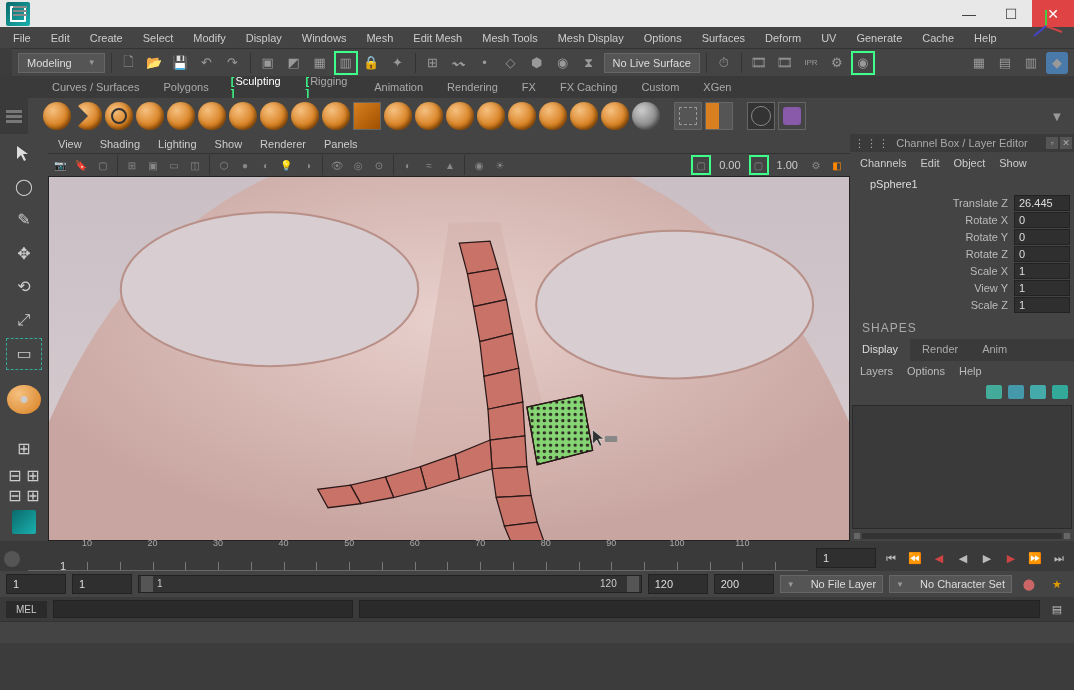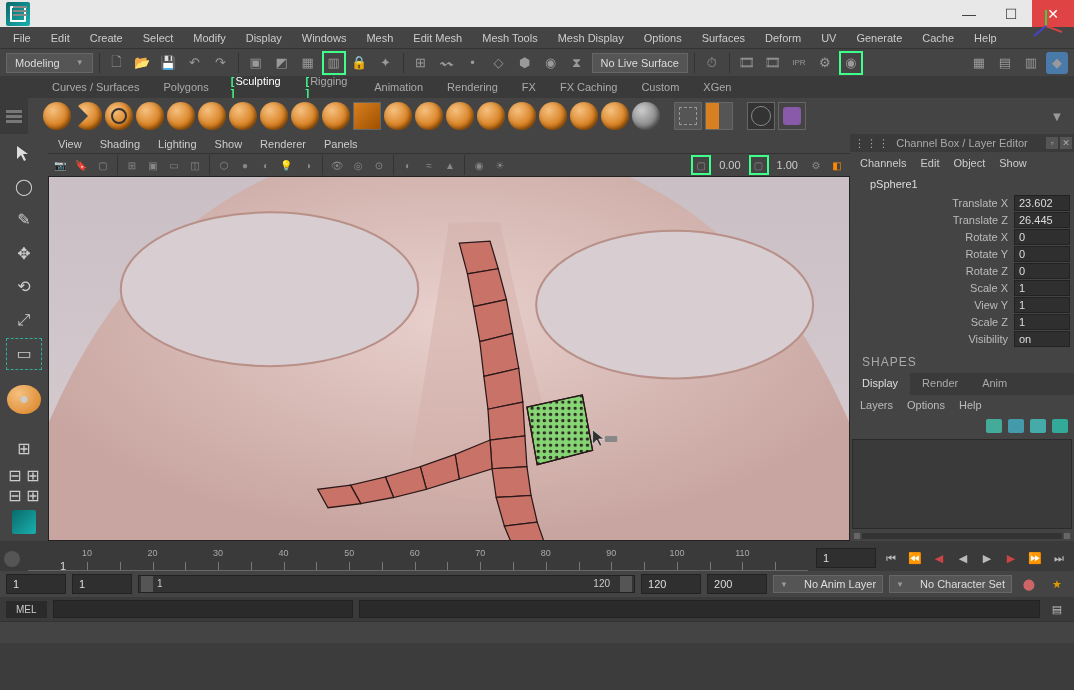--- a/index.html
+++ b/index.html
@@ -6,21 +6,21 @@
 body { background:#3c3c3c; color:#bbb; width:1074px; height:690px; overflow:hidden; user-select:none; }
 .titlebar { height:27px; background:#e8e8e8; display:flex; align-items:center; position:relative; }
 .titlebar .logo { width:24px; height:24px; margin:0 6px; background:linear-gradient(135deg,#0a6a6a,#1ab0b0); border-radius:2px; position:relative; }
 .titlebar .logo::after{content:"";position:absolute;inset:4px;border:2px solid #fff;border-radius:1px;}
 .titlebar .title { position:absolute; left:0; right:0; text-align:center; color:#444; font-size:12px; pointer-events:none;}
 .winbtns { margin-left:auto; display:flex; }
 .winbtn { width:42px; height:27px; display:flex; align-items:center; justify-content:center; color:#444; font-size:14px;}
 .winbtn.close { background:#e04343; color:#fff; }
 .menubar { height:21px; background:#444; display:flex; align-items:center; padding:0 4px; gap:2px;}
 .menubar .mitem { padding:2px 9px; color:#ccc; font-size:11px;}
-.toolbar1 { height:28px; background:#444; display:flex; align-items:center; padding:0 6px; gap:4px; border-top:1px solid #333;}
+.toolbar1 { height:28px; background:#444; display:flex; align-items:center; padding:0 6px; gap:4px; border-top:1px solid #333;margin-left:12px;}
 .dropdown { background:#555; color:#ddd; padding:3px 8px; border:1px solid #666; display:flex; align-items:center; gap:16px; font-size:11px;}
 .dropdown .arrow{font-size:8px;color:#999;}
 .tbtn { width:22px; height:22px; background:#444; display:flex; align-items:center; justify-content:center; color:#999; font-size:13px;}
 .sep{width:1px;height:20px;background:#333;margin:0 2px;}
 .tbtn.hl{outline:2px solid #3dff8a;outline-offset:-1px;}
 .shelf-tabs { height:22px; background:#3a3a3a; display:flex; align-items:center; padding-left:40px; gap:0;}
 .shelf-tab { padding:3px 12px; color:#aaa; font-size:11px; }
 .shelf-tab.active { color:#fff;}
 .bracket{color:#3dff8a;font-weight:bold;margin:0 -2px;}
 .shelficons { height:36px; background:#444; display:flex; align-items:center; padding:0 6px; gap:3px; position:relative;}
@@ -56,21 +56,21 @@
 .layer-tabs{height:22px;display:flex;background:#3a3a3a;}
 .ltab{padding:4px 12px;color:#aaa;font-size:11px;}
 .ltab.active{background:#444;color:#ddd;}
 .layer-menu{height:20px;display:flex;align-items:center;gap:14px;padding:0 10px;}
 .layer-icons{height:22px;display:flex;justify-content:flex-end;padding:0 6px;gap:6px;align-items:center;}
 .li{width:16px;height:14px;background:#4a7;border-radius:2px;}
 .layer-body{flex:1;background:#3a3a3a;margin:2px;border:1px solid #2a2a2a;}
 .timeline{height:30px;background:#3a3a3a;display:flex;align-items:flex-end;padding:0 4px;position:relative;}
 .tl-scale{flex:1;height:26px;position:relative;border-bottom:1px solid #666;margin:0 8px;}
 .tl-tick{position:absolute;bottom:0;width:1px;height:8px;background:#777;}
-.tl-num{position:absolute;bottom:12px;color:#aaa;font-size:9px;transform:translateX(-50%);}
+.tl-num{position:absolute;bottom:22px;color:#aaa;font-size:9px;transform:translateX(-50%);}
 .tl-cursor{position:absolute;left:32px;bottom:-2px;color:#ddd;font-size:11px;}
 .pb-input{width:60px;background:#2f2f2f;color:#ddd;padding:3px 6px;border:1px solid #222;font-size:11px;}
 .pbtn{width:22px;height:20px;display:flex;align-items:center;justify-content:center;color:#bbb;font-size:11px;}
 .rangebar{height:26px;background:#444;display:flex;align-items:center;padding:0 6px;gap:6px;}
 .range-slider{flex:1;height:18px;background:#333;position:relative;border:1px solid #222;}
 .range-handle{position:absolute;top:0;bottom:0;background:#555;}
 .cmdbar{height:24px;background:#3a3a3a;display:flex;align-items:center;padding:0 6px;gap:6px;}
 .cmdlabel{background:#2a2a2a;padding:3px 10px;color:#ccc;font-size:10px;}
 .cmdinput{flex:1;height:18px;background:#2a2a2a;border:1px solid #222;}
 .statusbar{height:22px;background:#444;border-top:1px solid #333;}
@@ -361,24 +361,20 @@
     </div>
     <div class="cb-tabs" id="cbtabs">
         <span>Channels</span>
         <span>Edit</span>
         <span>Object</span>
         <span>Show</span>
       </div>
     <div class="cb-obj">pSphere1</div>
     <div class="cb-rows" id="cbrows">
         <div class="cb-row">
-          <div class="cb-label">Translate X</div>
-          <div class="cb-val">23.602</div>
-        </div>
-        <div class="cb-row">
           <div class="cb-label">Translate Z</div>
           <div class="cb-val">26.445</div>
         </div>
         <div class="cb-row">
           <div class="cb-label">Rotate X</div>
           <div class="cb-val">0</div>
         </div>
         <div class="cb-row">
           <div class="cb-label">Rotate Y</div>
           <div class="cb-val">0</div>
@@ -391,24 +387,20 @@
           <div class="cb-label">Scale X</div>
           <div class="cb-val">1</div>
         </div>
         <div class="cb-row">
           <div class="cb-label">View Y</div>
           <div class="cb-val">1</div>
         </div>
         <div class="cb-row">
           <div class="cb-label">Scale Z</div>
           <div class="cb-val">1</div>
-        </div>
-        <div class="cb-row">
-          <div class="cb-label">Visibility</div>
-          <div class="cb-val">on</div>
         </div>
       </div>
     <div class="cb-section">SHAPES</div>
     <div class="layer-tabs" id="ltabs">
         <div class="ltab active">Display</div>
         <div class="ltab">Render</div>
         <div class="ltab">Anim</div>
       </div>
     <div class="layer-menu" id="lmenu">
         <span style="font-size: 11px;">Layers</span>
@@ -487,21 +479,21 @@
   <div class="range-slider">
     <div class="range-handle" style="left:2px;width:12px;"></div>
     <span style="position:absolute;left:18px;top:2px;color:#ccc;font-size:10px;">1</span>
     <span style="position:absolute;right:24px;top:2px;color:#ccc;font-size:10px;">120</span>
     <div class="range-handle" style="right:2px;width:12px;"></div>
   </div>
   <div class="pb-input">120</div>
   <div class="pb-input">200</div>
   <div class="dropdown" style="padding:2px 6px;">
       <span class="arrow">▼</span>
-      <span>No Anim Layer</span>
+      <span>No File Layer</span>
     </div>
   <div class="dropdown" style="padding:2px 6px;">
       <span class="arrow">▼</span>
       <span>No Character Set</span>
     </div>
   <div class="pbtn" style="color:#c66;">⬤</div>
   <div class="pbtn" style="color:#d90;">★</div>
 </div>
 
 <div class="cmdbar">

